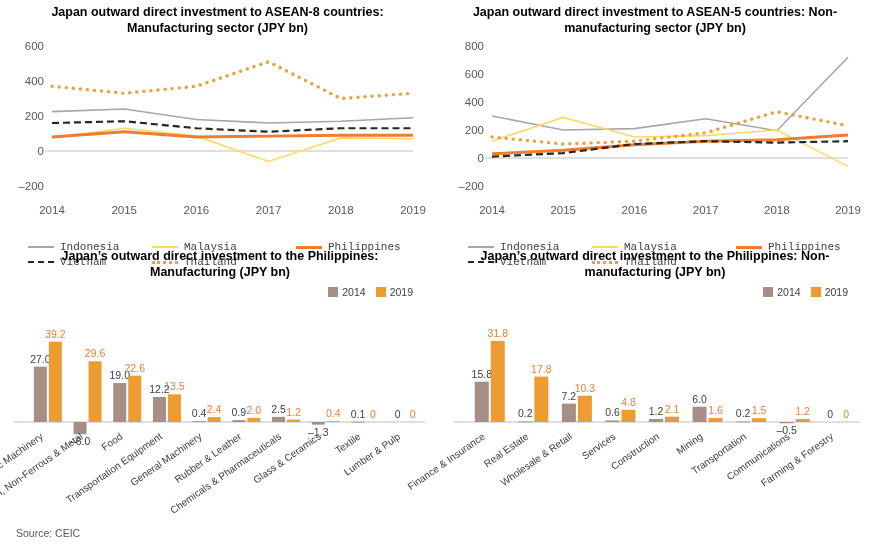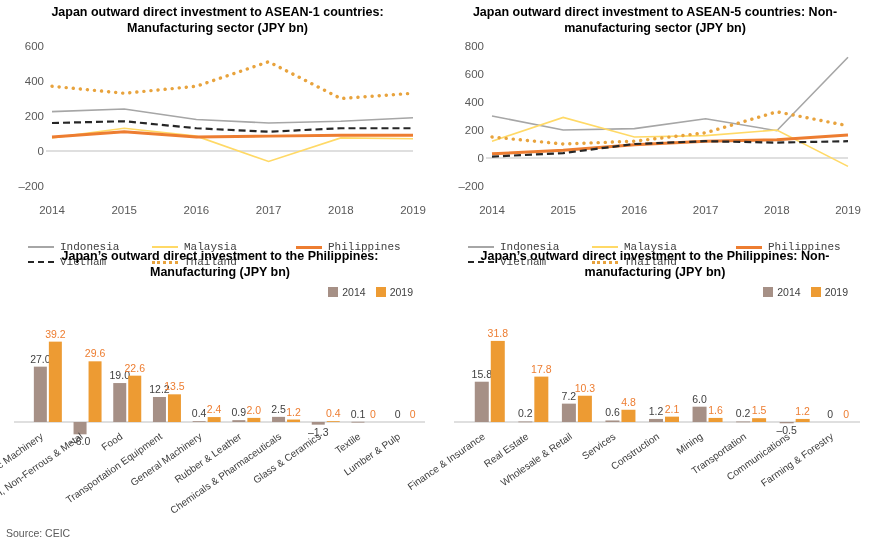--- a/index.html
+++ b/index.html
@@ -23,29 +23,29 @@
   .tick-lbl{font-size:11.5px;fill:#595959;font-family:"Liberation Sans",sans-serif;}
   .cat-lbl{font-size:10px;fill:#404040;font-family:"Liberation Sans",sans-serif;}
   .val-lbl{font-size:10.5px;font-family:"Liberation Sans",sans-serif;}
   .legend{display:flex;flex-wrap:wrap;font-size:11px;color:#404040;}
   .legend .li{display:flex;align-items:center;margin-right:14px;margin-bottom:3px;font-family:Liberation Mono, monospace;}
   .swatch{width:26px;height:0;border-top-width:2.5px;border-top-style:solid;margin-right:6px;}
   .bl-legend{display:flex;font-size:10.5px;color:#404040;align-items:center;}
   .bl-legend .li{display:flex;align-items:center;margin-left:10px;}
   .bsw{width:10px;height:10px;margin-right:4px;display:inline-block;}
   .source{
-    position:absolute;left:6px;bottom:8px;
+    position:absolute;left:16px;bottom:8px;
     font-size:10.5px;color:#595959;
   }
 </style>
 </head>
 <body>
 
 <div class="panel" style="left:0px;top:4px;width:435px;">
-  <div class="ptitle" style="width:395px;margin-left:20px;">Japan outward direct investment to ASEAN-1 countries: Manufacturing sector (JPY bn)</div>
+  <div class="ptitle" style="width:395px;margin-left:20px;">Japan outward direct investment to ASEAN-8 countries: Manufacturing sector (JPY bn)</div>
   <svg id="svg-mfg" width="435" height="205" viewBox="0 0 435 205">
       <text x="44" y="154" text-anchor="end" class="tick-lbl">–200</text>
       <text x="44" y="119" text-anchor="end" class="tick-lbl">0</text>
       <text x="44" y="84" text-anchor="end" class="tick-lbl">200</text>
       <text x="44" y="49" text-anchor="end" class="tick-lbl">400</text>
       <text x="44" y="14" text-anchor="end" class="tick-lbl">600</text>
       <line x1="46" y1="115" x2="413" y2="115" stroke="#bfbfbf" stroke-width="1"></line>
       <path d="M52 75.625 L124.2 73 L196.4 83.5 L268.6 87 L340.8 85.25 L413 81.75" fill="none" stroke="#a6a6a6" stroke-width="1.6"></path>
       <path d="M52 101.875 L124.2 92.25 L196.4 100.125 L268.6 125.5 L340.8 101.875 L413 102.75" fill="none" stroke="#ffd966" stroke-width="1.6"></path>
       <path d="M52 101 L124.2 95.75 L196.4 101 L268.6 100.125 L340.8 99.25 L413 99.25" fill="none" stroke="#ed7d31" stroke-width="3"></path>

